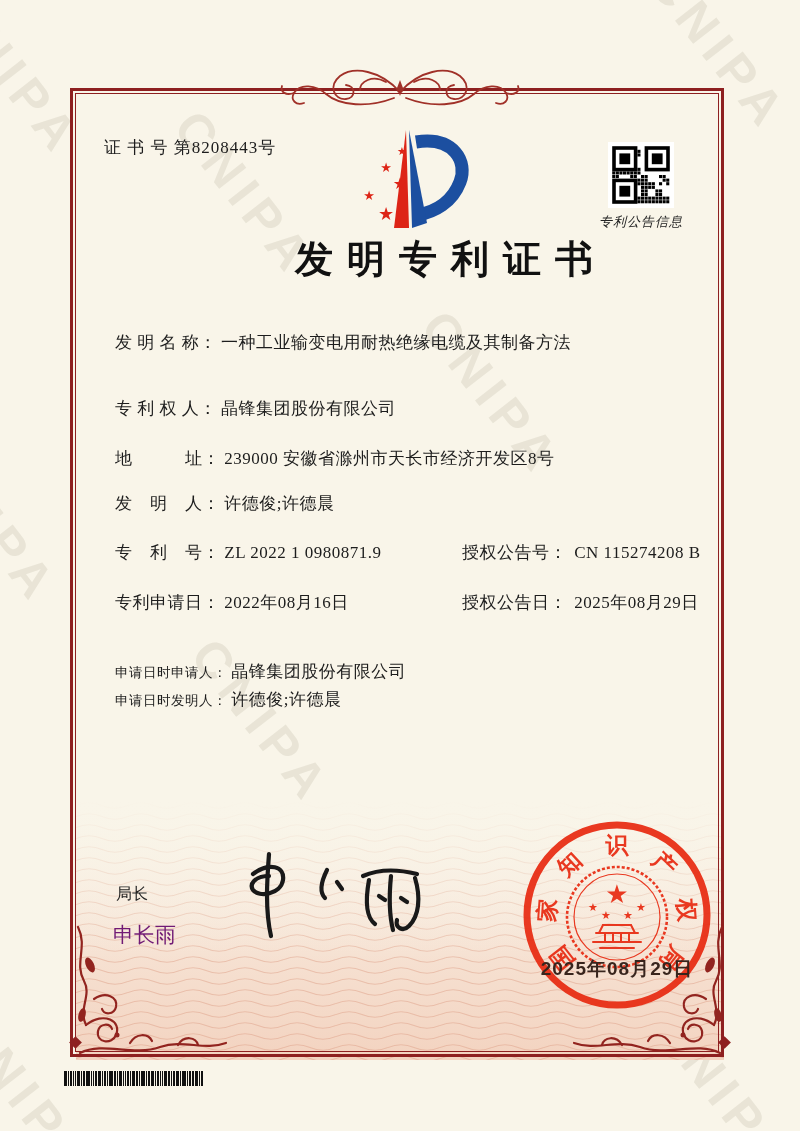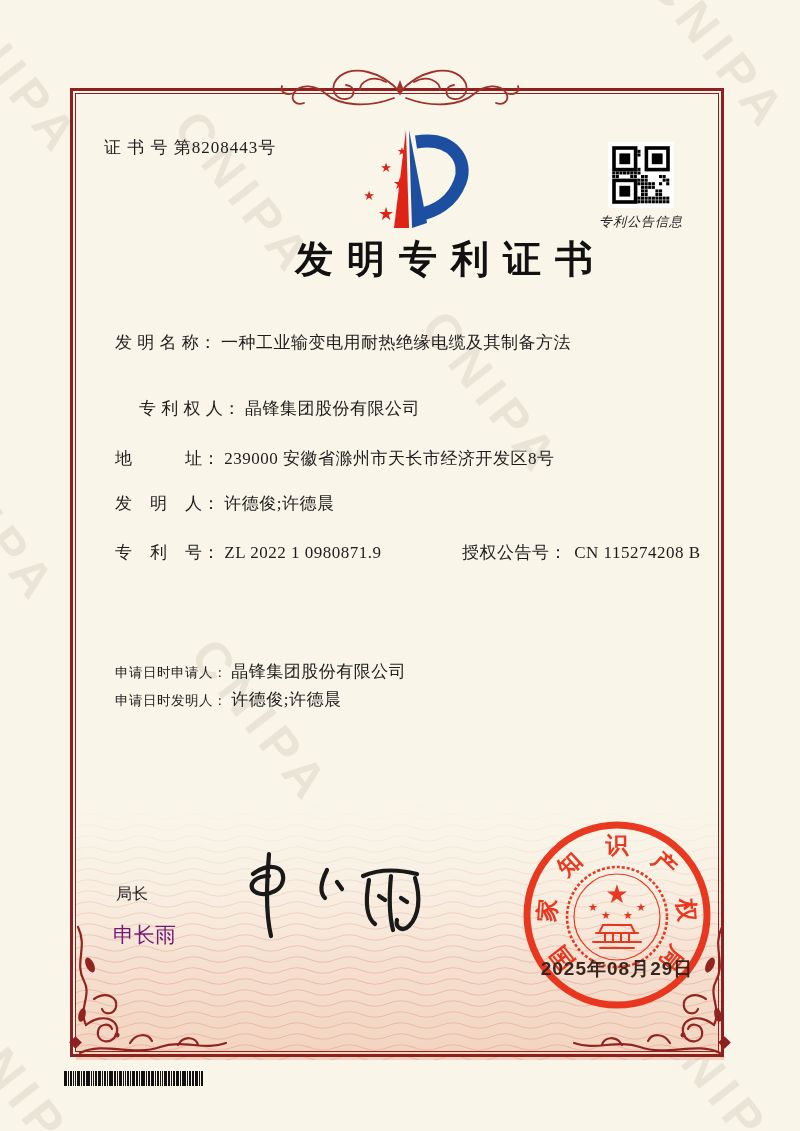--- a/index.html
+++ b/index.html
@@ -244,38 +244,46 @@
       </svg>
   </div>
   <div class="qr-caption">专利公告信息</div>
 
   <div class="title">发明专利证书</div>
 
   <div class="row" style="top:331px;">
     <span class="lbl">发 明 名 称：</span>
     <span class="val">一种工业输变电用耐热绝缘电缆及其制备方法</span>
   </div>
-  <div class="row" style="top:397px;margin-left:24px;">
+  <div class="row" style="top:397px;">
     <span class="lbl">专 利 权 人：</span>
     <span class="val">晶锋集团股份有限公司</span>
   </div>
   <div class="row" style="top:447px;">
     <span class="lbl">地　　　址：</span>
     <span class="val">239000 安徽省滁州市天长市经济开发区8号</span>
   </div>
   <div class="row" style="top:492px;">
     <span class="lbl">发　明　人：</span>
     <span class="val">许德俊;许德晨</span>
   </div>
   <div class="row" style="top:541px;">
     <span class="lbl">专　利　号：</span>
     <span class="val">ZL 2022 1 0980871.9</span>
     <span class="col2">
       <span class="lbl">授权公告号：</span>
       <span class="val">CN 115274208 B</span>
+    </span>
+  </div>
+  <div class="row" style="top:591px;">
+    <span class="lbl">专利申请日：</span>
+    <span class="val">2022年08月16日</span>
+    <span class="col2">
+      <span class="lbl">授权公告日：</span>
+      <span class="val">2025年08月29日</span>
     </span>
   </div>
   <div class="row" style="top:660px;">
     <span class="lbl-sm">申请日时申请人：</span>
     <span class="val">晶锋集团股份有限公司</span>
   </div>
   <div class="row" style="top:688px;">
     <span class="lbl-sm">申请日时发明人：</span>
     <span class="val">许德俊;许德晨</span>
   </div>

